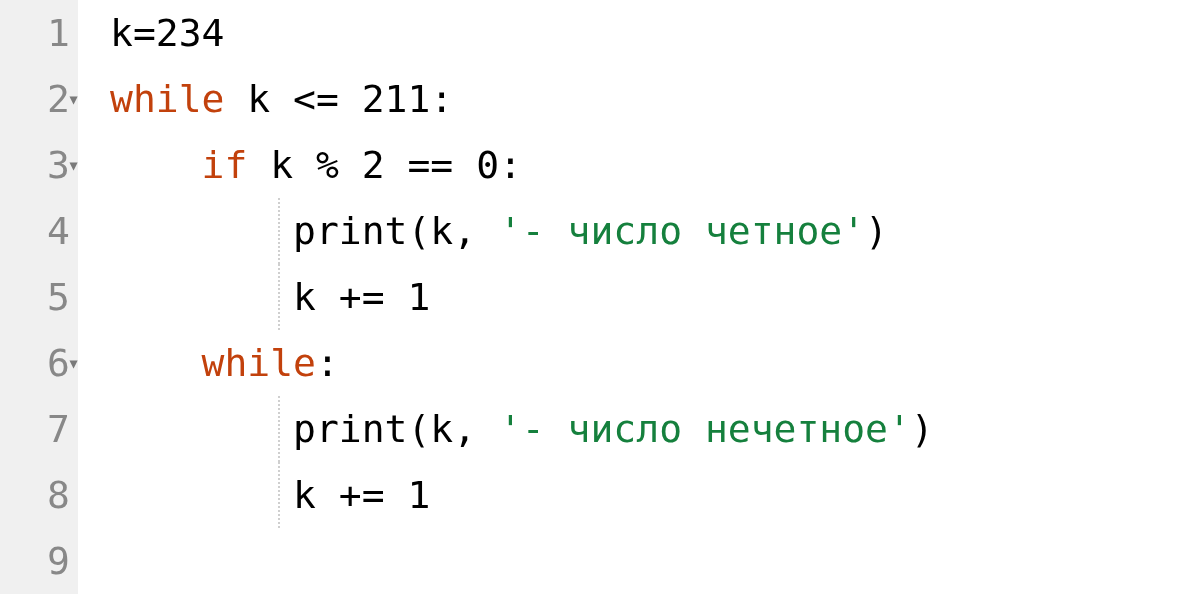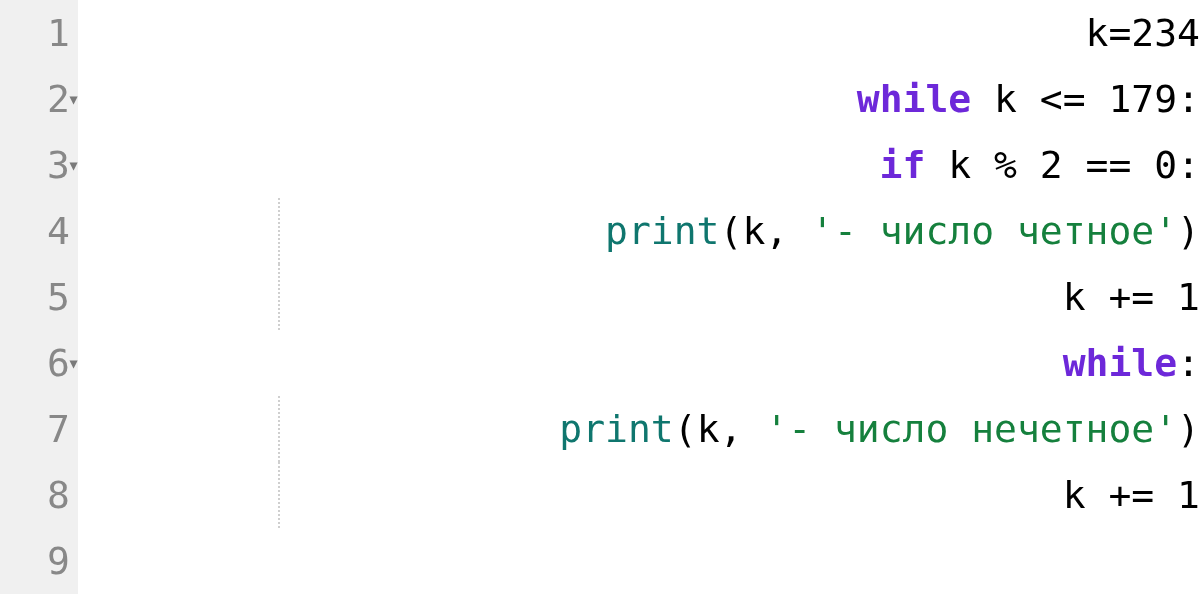--- a/index.html
+++ b/index.html
@@ -46,44 +46,43 @@
     transform: translateY(-50%);
     color: #7a7a7a;
     font-size: 21px;
     line-height: 1;
   }
   .code {
     flex: 1;
     padding-left: 32px;
     position: relative;
     color: #000000;
-    text-align: right;
   }
   .indent-guide {
     position: absolute;
     top: 0;
     bottom: 0;
     border-left: 2px dotted #cfcfcf;
   }
   .indent-guide.g1 { left: 200px; }
   
   .tk-default  { color: #000000; }
-  .tk-keyword  { color: #6d28d9; font-weight: 700; }
+  .tk-keyword  { color: #c2410c; font-weight: 400; }
   .tk-operator { color: #000000; }
   .tk-number   { color: #000000; }
-  .tk-builtin  { color: #0f766e; }
+  .tk-builtin  { color: #000000; }
   .tk-string   { color: #15803d; }
   .tk-punct    { color: #000000; }
 </style>
 </head>
 <body>
 
 <div class="editor" id="editor-root">
     <div class="line"><div class="gutter"><span class="num">1</span></div><div class="code"><span class="tk-default">k</span><span class="tk-operator">=</span><span class="tk-number">234</span></div></div>
-    <div class="line"><div class="gutter"><span class="num">2</span><span class="fold">▾</span></div><div class="code"><span class="tk-keyword">while</span><span class="tk-default"> k </span><span class="tk-operator">&lt;=</span><span class="tk-default"> </span><span class="tk-number">179</span><span class="tk-punct">:</span></div></div>
+    <div class="line"><div class="gutter"><span class="num">2</span><span class="fold">▾</span></div><div class="code"><span class="tk-keyword">while</span><span class="tk-default"> k </span><span class="tk-operator">&lt;=</span><span class="tk-default"> </span><span class="tk-number">211</span><span class="tk-punct">:</span></div></div>
     <div class="line"><div class="gutter"><span class="num">3</span><span class="fold">▾</span></div><div class="code"><span>    </span><span class="tk-keyword">if</span><span class="tk-default"> k </span><span class="tk-operator">%</span><span class="tk-default"> </span><span class="tk-number">2</span><span class="tk-default"> </span><span class="tk-operator">==</span><span class="tk-default"> </span><span class="tk-number">0</span><span class="tk-punct">:</span></div></div>
     <div class="line"><div class="gutter"><span class="num">4</span></div><div class="code"><span class="indent-guide g1"></span><span>        </span><span class="tk-builtin">print</span><span class="tk-punct">(</span><span class="tk-default">k</span><span class="tk-punct">,</span><span class="tk-default"> </span><span class="tk-string">'- число четное'</span><span class="tk-punct">)</span></div></div>
     <div class="line"><div class="gutter"><span class="num">5</span></div><div class="code"><span class="indent-guide g1"></span><span>        </span><span class="tk-default">k </span><span class="tk-operator">+=</span><span class="tk-default"> </span><span class="tk-number">1</span></div></div>
     <div class="line"><div class="gutter"><span class="num">6</span><span class="fold">▾</span></div><div class="code"><span>    </span><span class="tk-keyword">while</span><span class="tk-punct">:</span></div></div>
     <div class="line"><div class="gutter"><span class="num">7</span></div><div class="code"><span class="indent-guide g1"></span><span>        </span><span class="tk-builtin">print</span><span class="tk-punct">(</span><span class="tk-default">k</span><span class="tk-punct">,</span><span class="tk-default"> </span><span class="tk-string">'- число нечетное'</span><span class="tk-punct">)</span></div></div>
     <div class="line"><div class="gutter"><span class="num">8</span></div><div class="code"><span class="indent-guide g1"></span><span>        </span><span class="tk-default">k </span><span class="tk-operator">+=</span><span class="tk-default"> </span><span class="tk-number">1</span></div></div>
     <div class="line"><div class="gutter"><span class="num">9</span></div><div class="code"></div></div>
   </div>
 
 </body></html>

